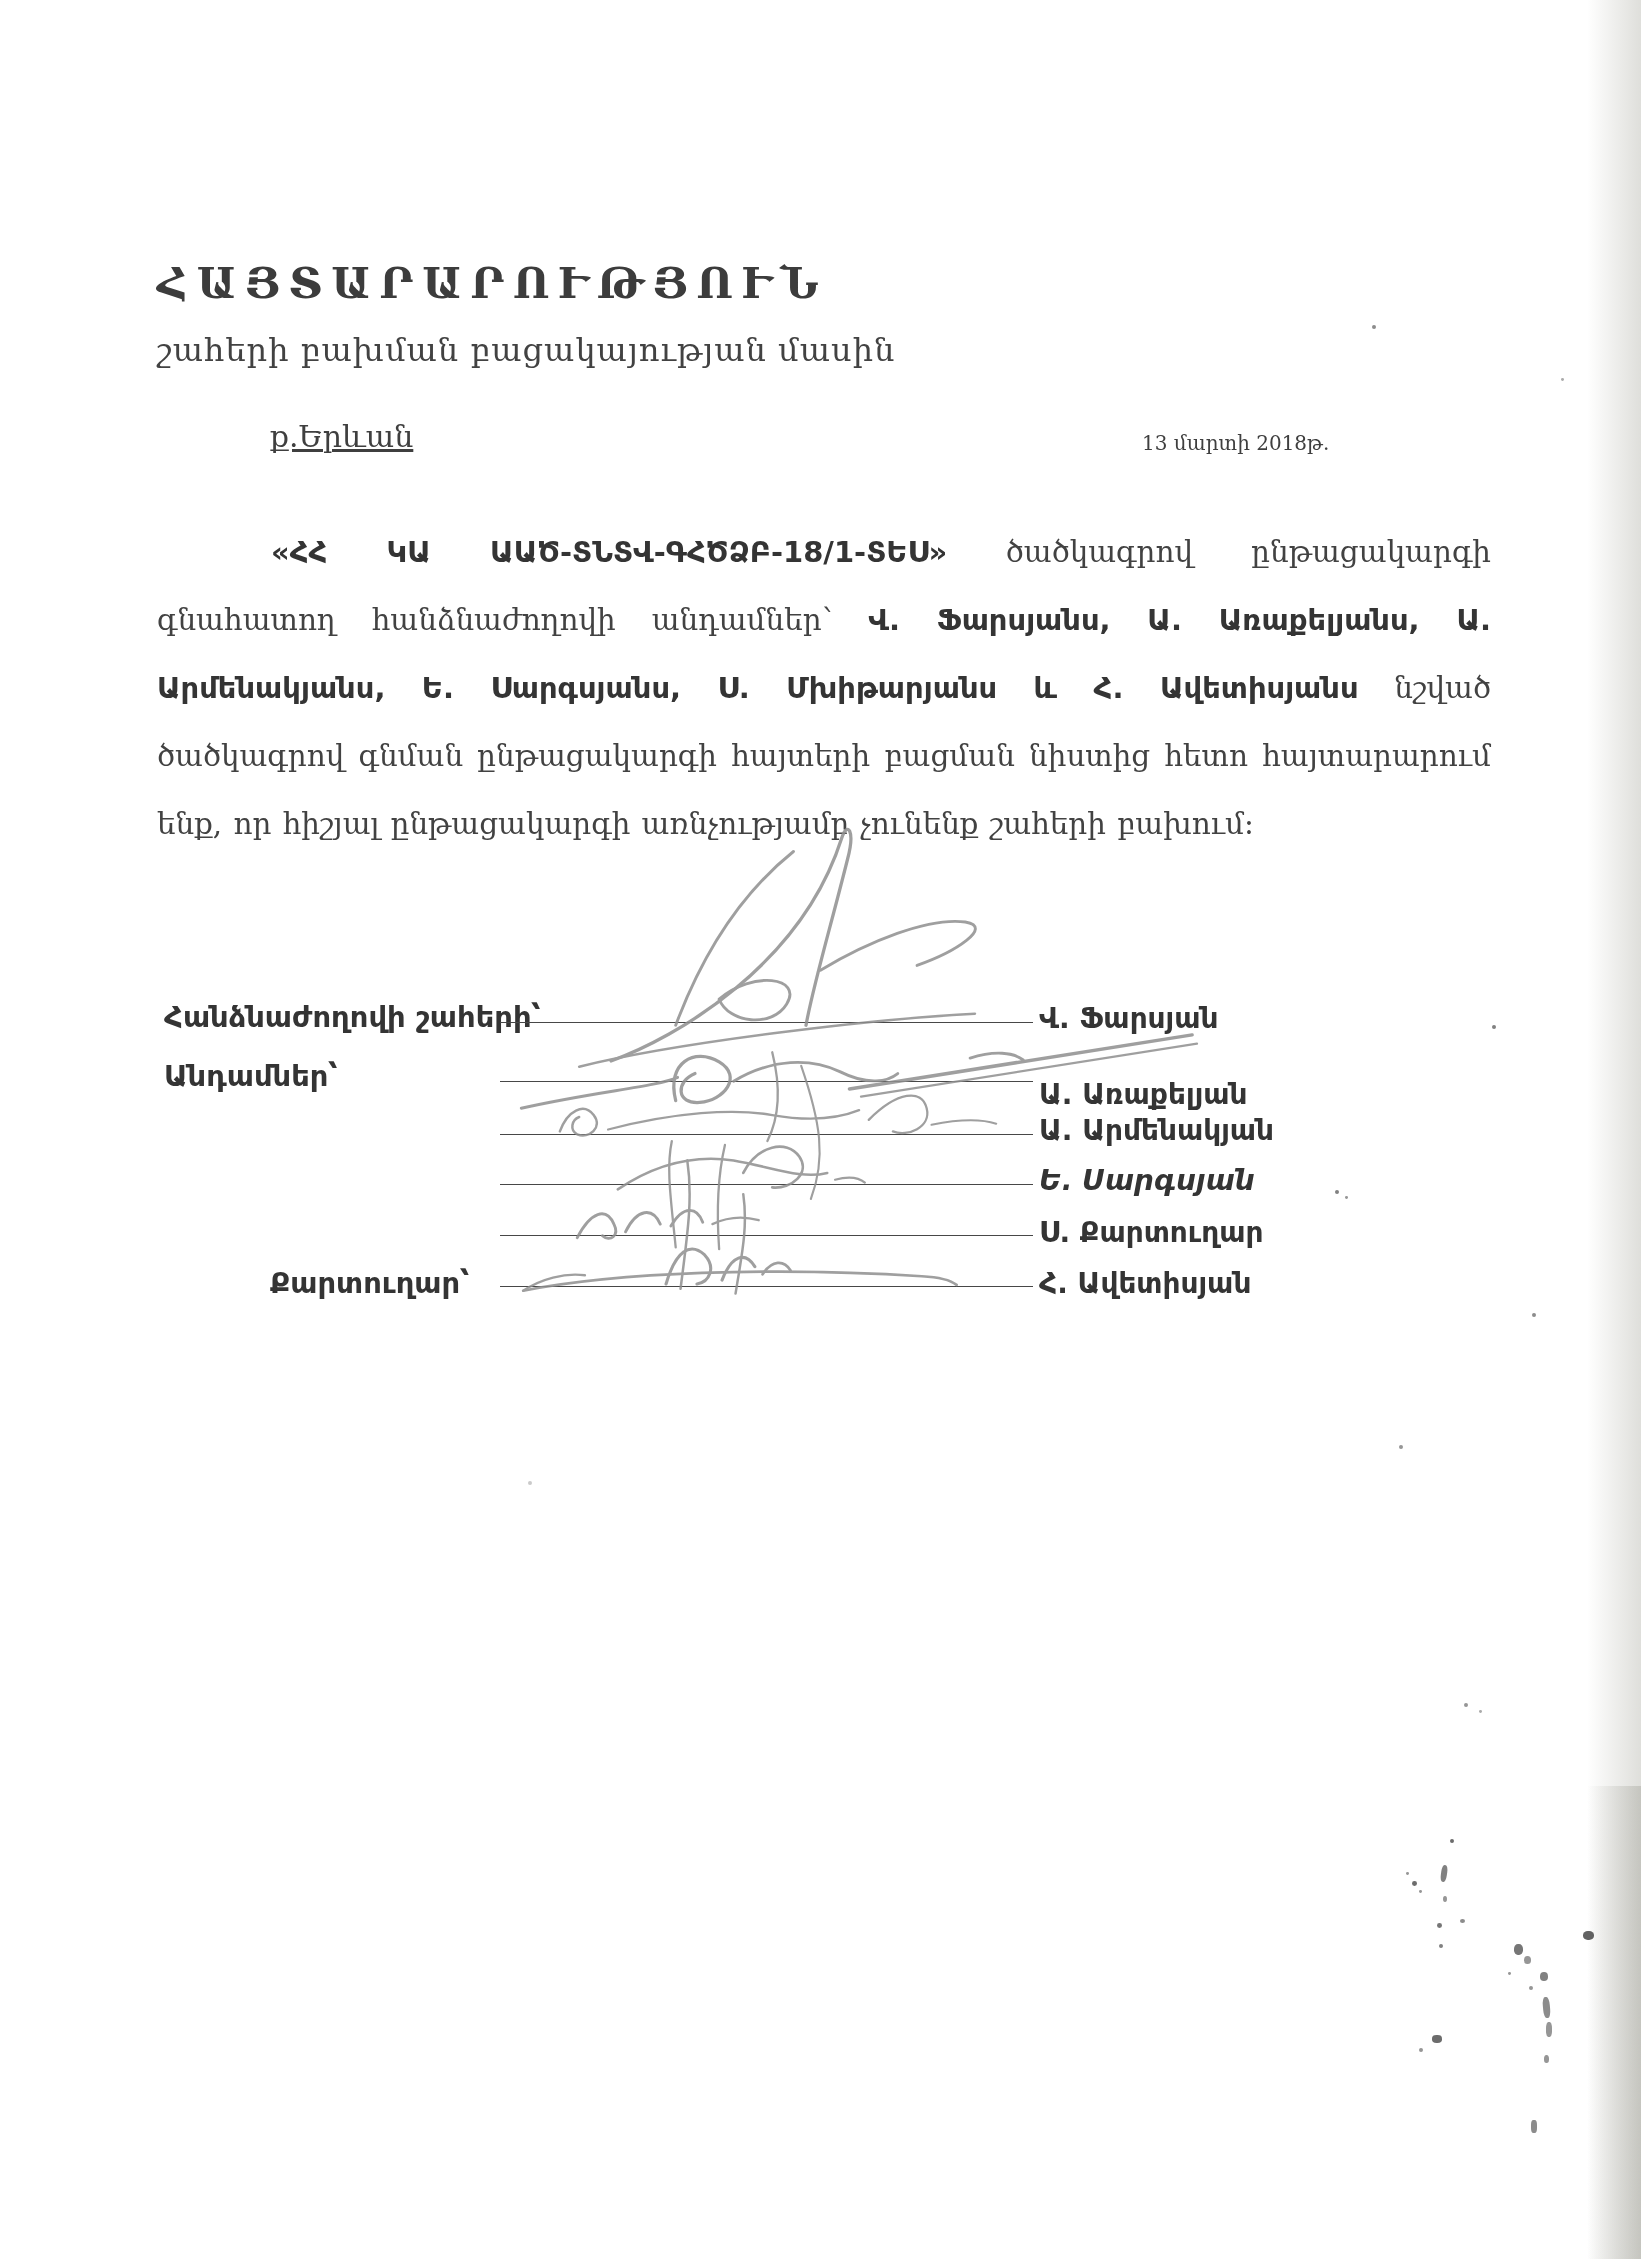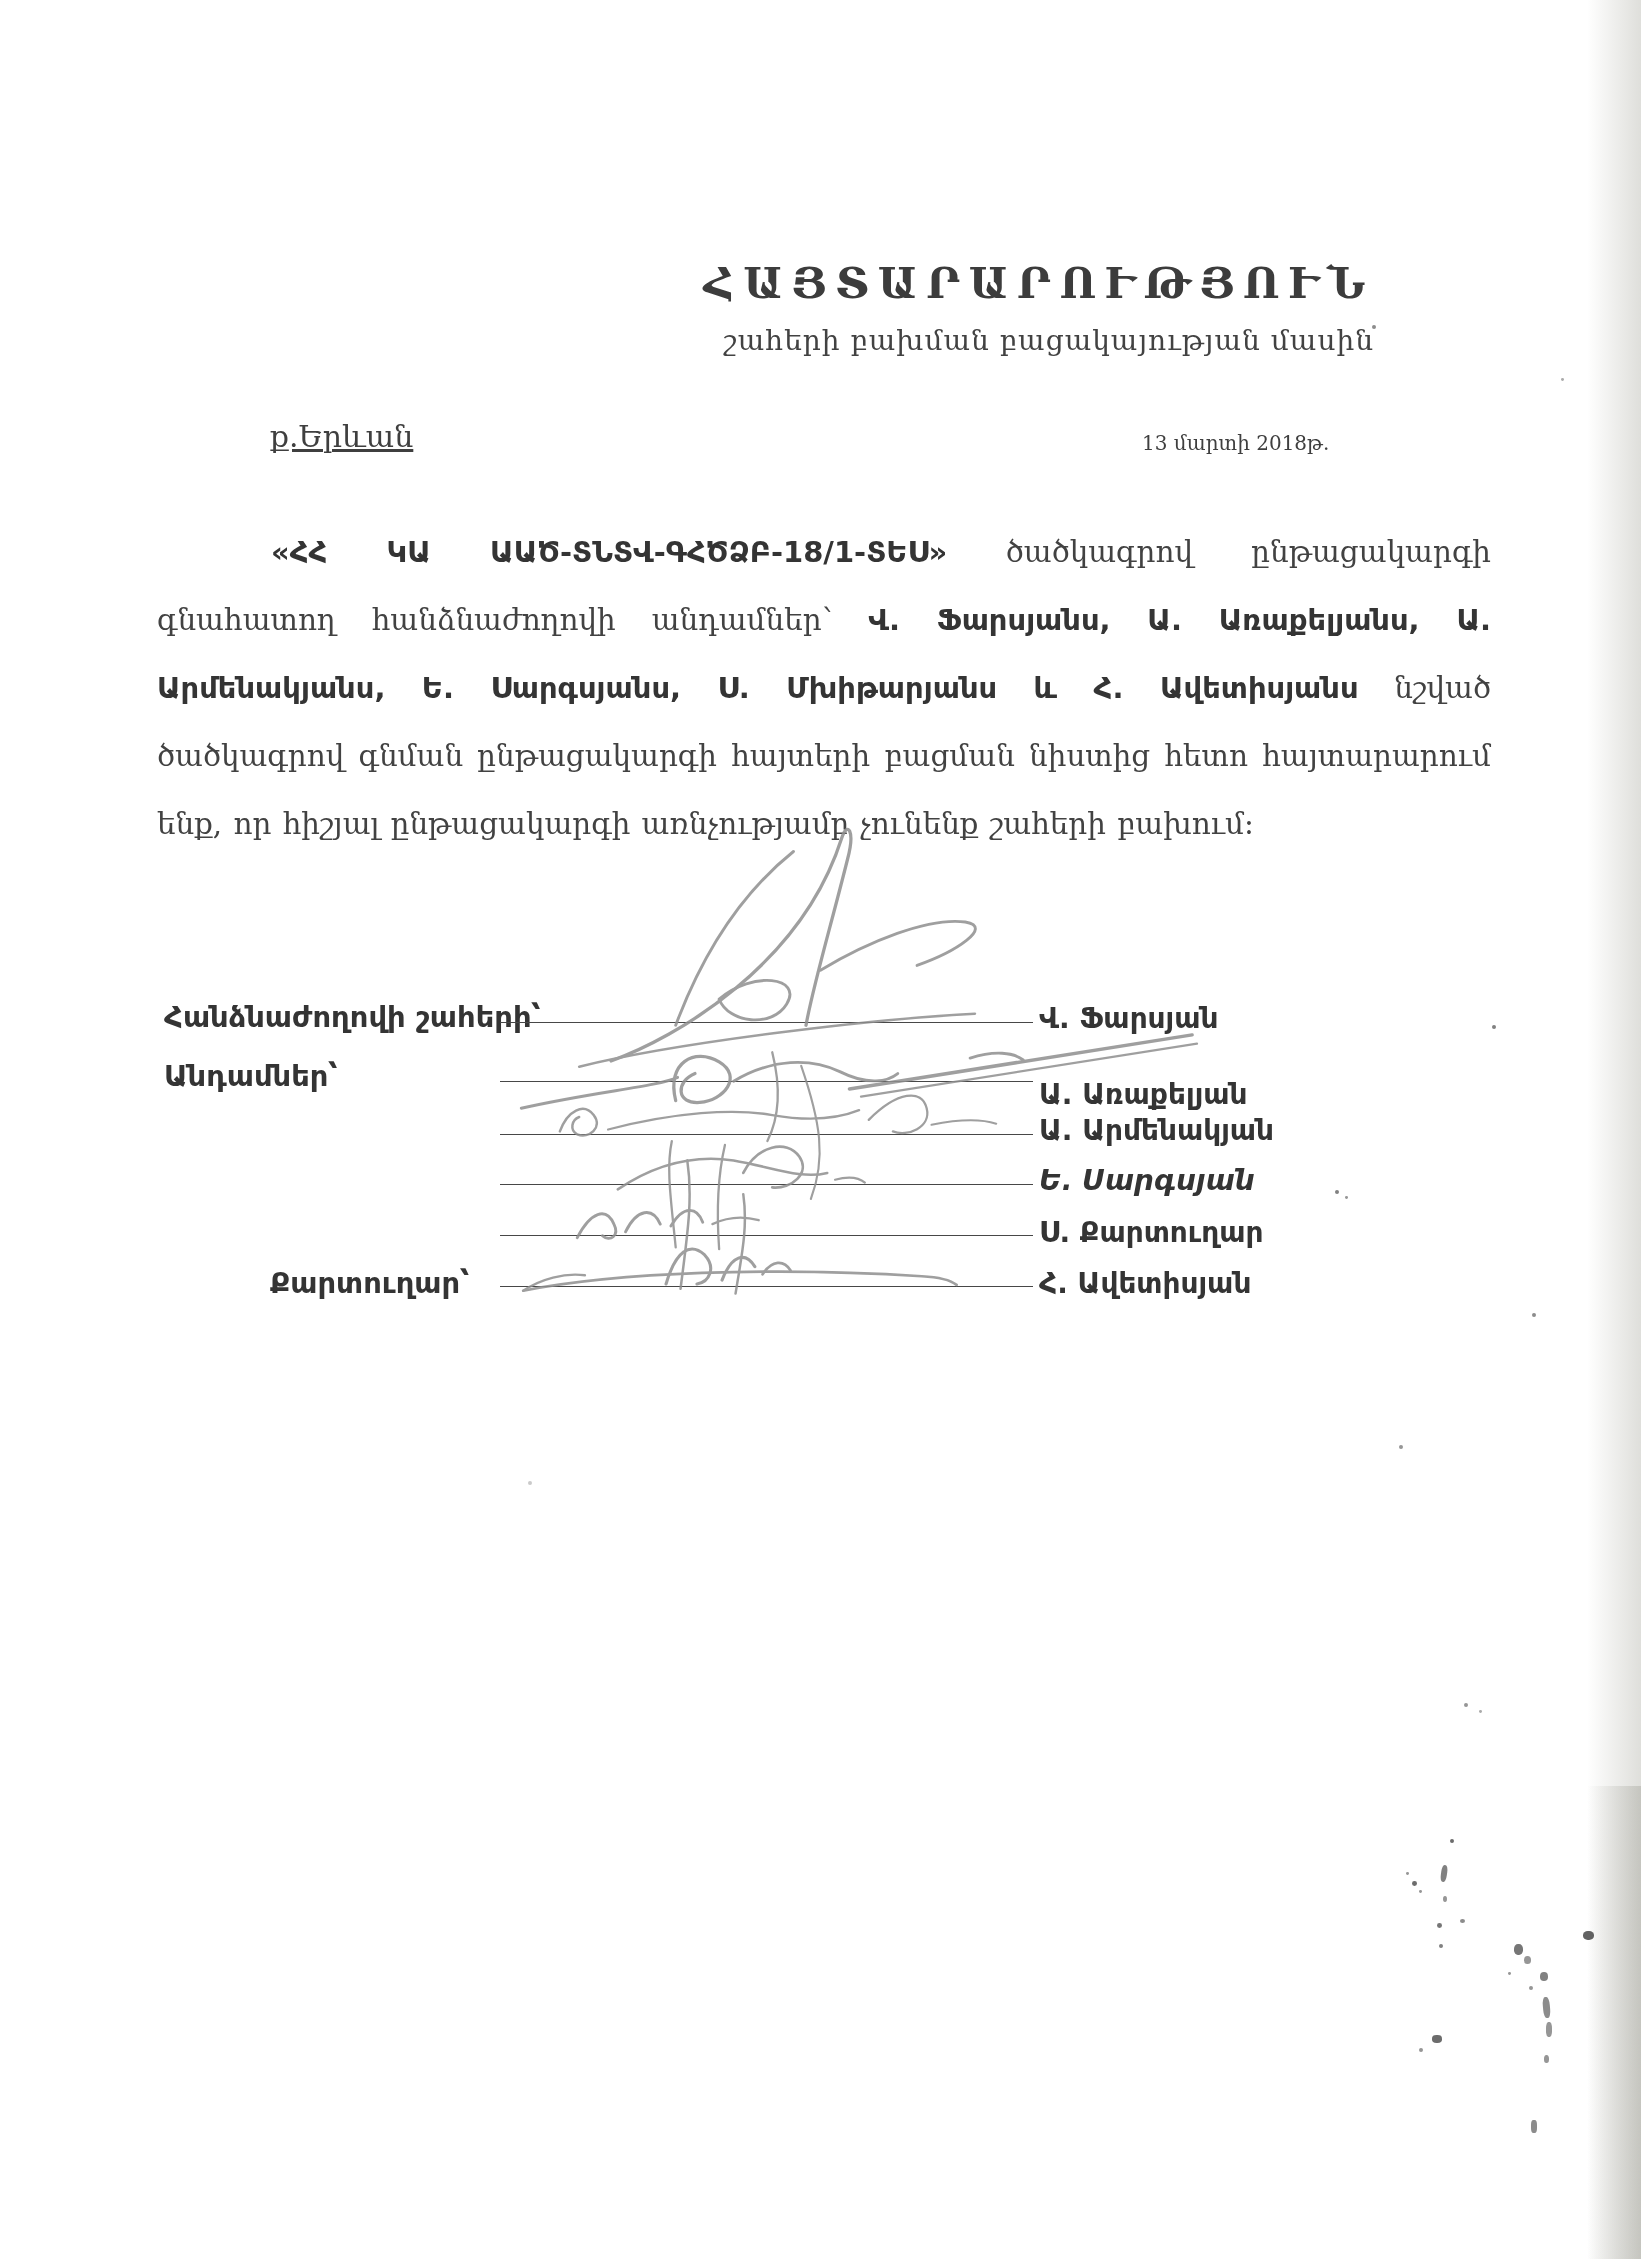--- a/index.html
+++ b/index.html
@@ -8,27 +8,27 @@
     background:#ffffff;
     position:relative;
     font-family:"DejaVu Serif","DejaVu Sans",serif;
     color:#3f3f3f;
     overflow:hidden;
   }
   .abs { position:absolute; }
   .serif { font-family:"DejaVu Serif","DejaVu Sans",serif; }
   .bsans { font-family:"DejaVu Sans","DejaVu Serif",sans-serif; font-weight:bold; color:#343434; }
 
-  .header-wrap { left:157px; top:259px; width:1217px; text-align:right; }
+  .header-wrap { left:157px; top:259px; width:1217px; text-align:left; }
   .doc-title {
     font-size:42px; font-weight:bold; letter-spacing:8.7px;
     color:#3c3c3c;
   }
   .doc-subtitle {
-    font-size:28px; margin-top:16px; letter-spacing:1px; color:#424242;
+    font-size:32px; margin-top:23px; letter-spacing:1px; color:#424242;
   }
 
   .place { left:270px; top:419px; font-size:30px;text-decoration:underline; }
   .date  { left:1142px; top:431px; font-size:20px; }
 
   .body-par {
     left:157px; top:518px; width:1334px;
     font-size:29.4px; line-height:68px;
     text-align:justify; text-indent:114px;
     color:#424242;

